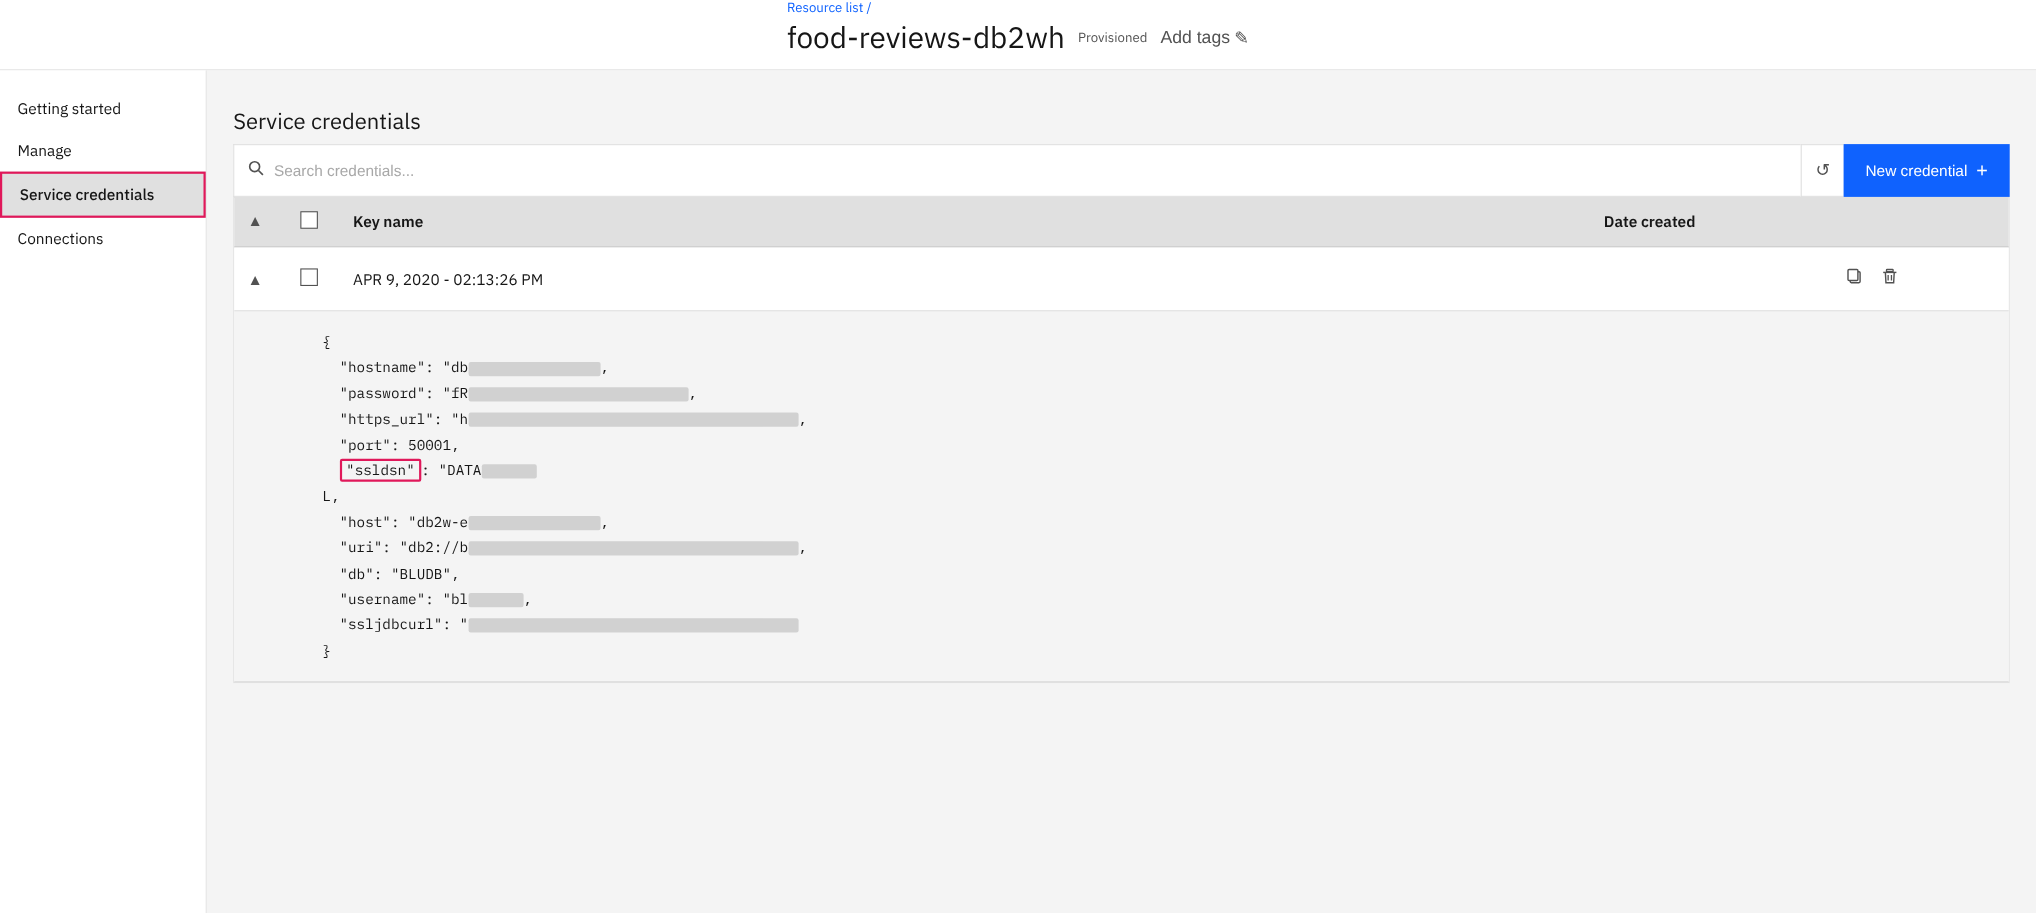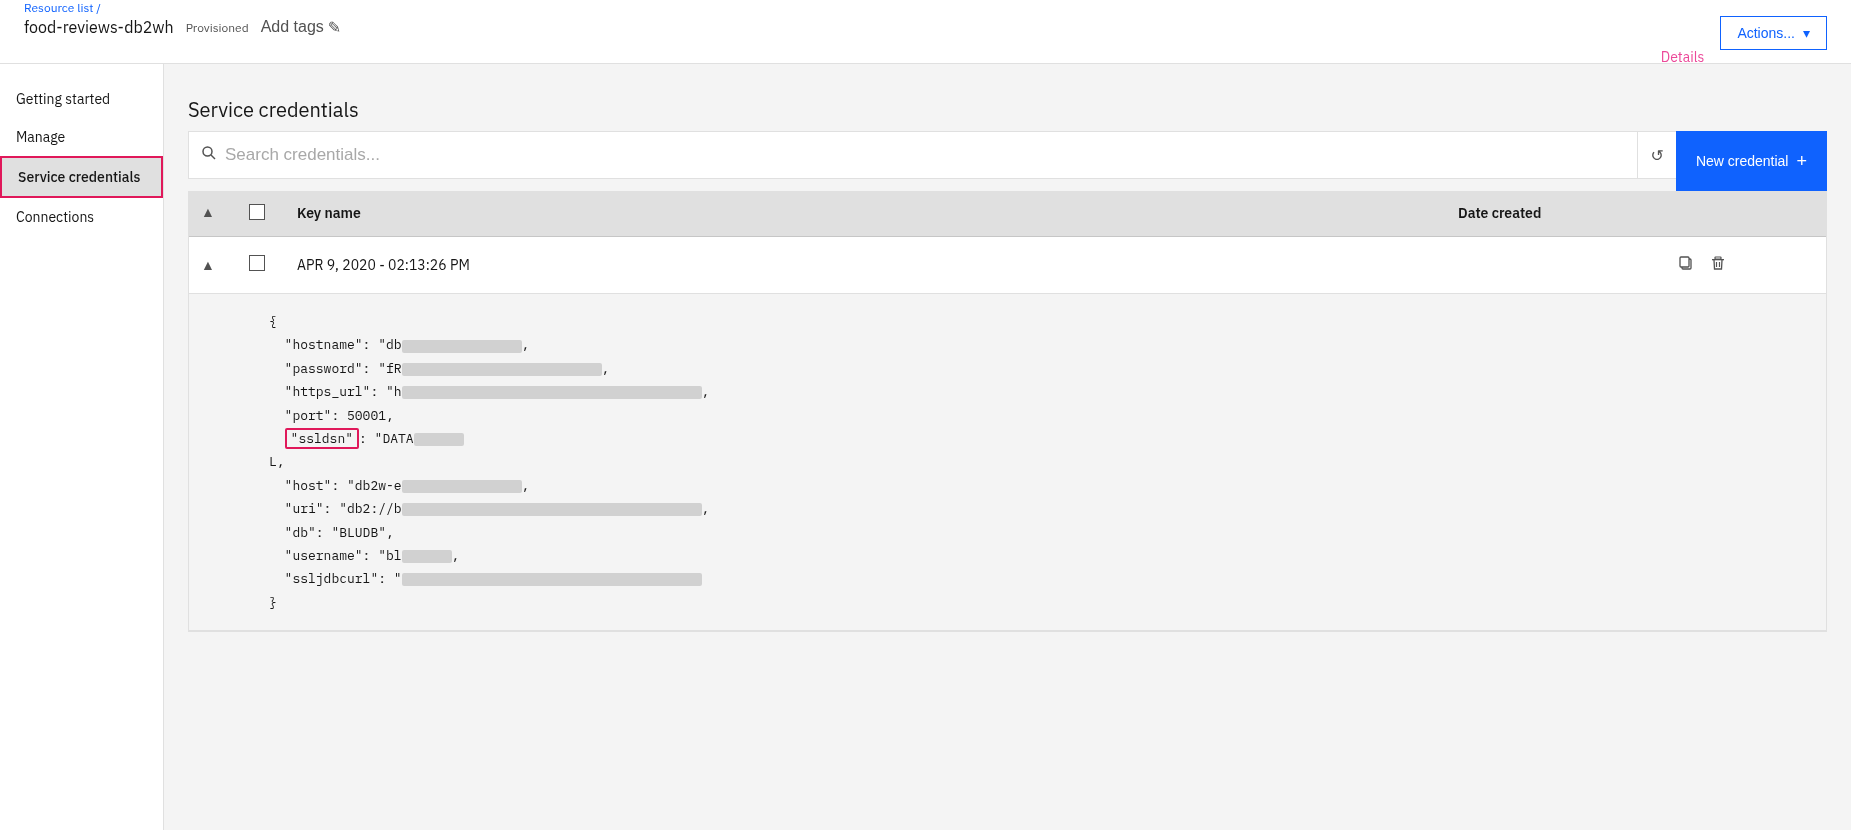--- a/index.html
+++ b/index.html
@@ -5,37 +5,38 @@
     * { box-sizing: border-box; margin: 0; padding: 0; }
     body { font-family: 'IBM Plex Sans', Arial, sans-serif; font-size: 14px; background: #f4f4f4; color: #161616; }
 
     
     .top-bar {
       background: #fff;
       border-bottom: 1px solid #e0e0e0;
       padding: 0 24px;
       height: 64px;
       display: flex;
-      align-items: flex-start;
+      align-items: center;
       justify-content: space-between;
+      flex-direction: column;
     }
     .top-bar-left {}
     .breadcrumb {
       font-size: 12px;
       color: #0f62fe;
       margin-bottom: 2px;
     }
     .breadcrumb span { cursor: pointer; }
     .page-title-row {
       display: flex;
       align-items: center;
       gap: 12px;
     }
     .page-title {
-      font-size: 16px;
+      font-size: 27px;
       font-weight: 400;
       color: #161616;
     }
     .status-badge {
       font-size: 12px;
       color: #525252;
     }
     .add-tags-btn {
       font-size: 16px;
       color: #525252;
@@ -71,21 +72,21 @@
     }
 
     
     .layout {
       display: flex;
       height: calc(100vh - 64px);
     }
 
     
     .sidebar {
-      width: 164px;
+      width: 188px;
       background: #fff;
       border-right: 1px solid #e0e0e0;
       padding-top: 16px;
       flex-shrink: 0;
     }
     .sidebar-item {
       padding: 10px 16px;
       font-size: 14px;
       color: #161616;
       cursor: pointer;
@@ -133,21 +134,21 @@
       height: 48px;
     }
     .search-icon-wrap {
       color: #525252;
       font-size: 16px;
     }
     .search-input {
       flex: 1;
       border: none;
       outline: none;
-      font-size: 17px;
+      font-size: 14px;
       color: #161616;
       background: transparent;
     }
     .search-input::placeholder { color: #a8a8a8; }
     .refresh-btn {
       background: #fff;
       border: none;
       border-left: 1px solid #e0e0e0;
       padding: 0 12px;
       cursor: pointer;
@@ -157,21 +158,21 @@
       display: flex;
       align-items: center;
     }
     .new-credential-btn {
       background: #0f62fe;
       color: #fff;
       border: none;
       padding: 0 20px;
       font-size: 14px;
       cursor: pointer;
-      height: 60px;
+      height: 48px;
       display: flex;
       align-items: center;
       gap: 8px;
       white-space: nowrap;
     }
 
     
     .credentials-table {
       background: #fff;
       border: 1px solid #e0e0e0;

